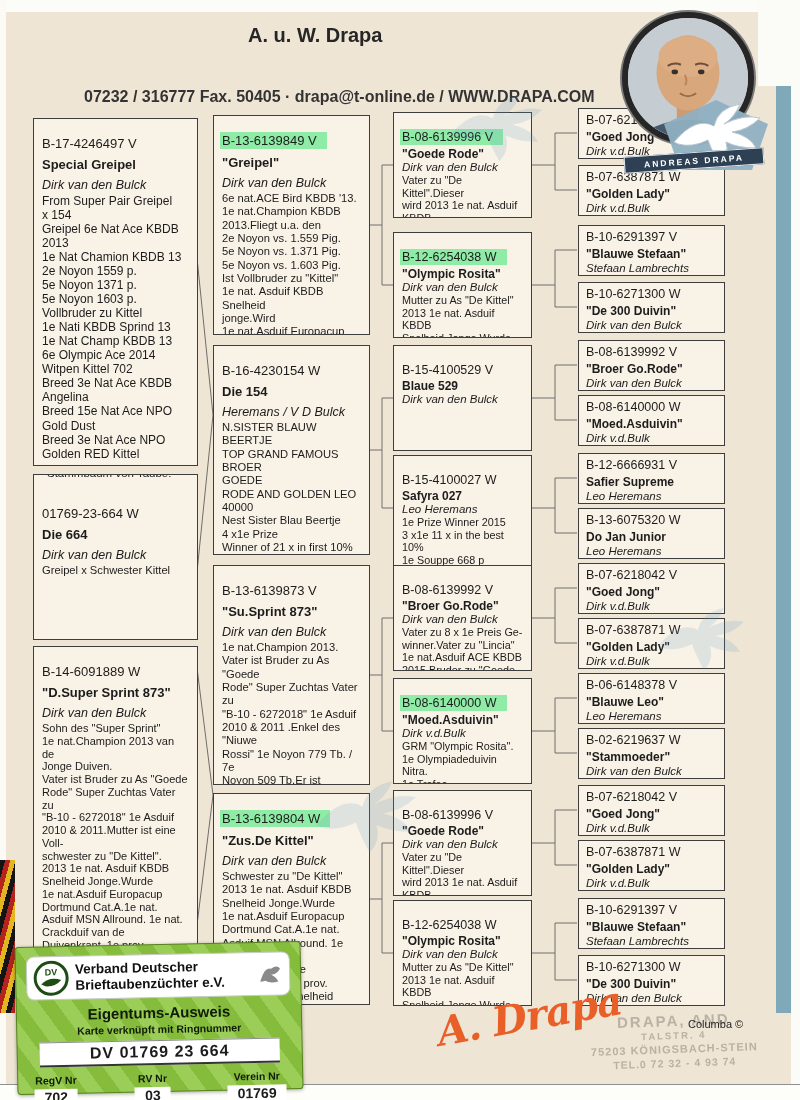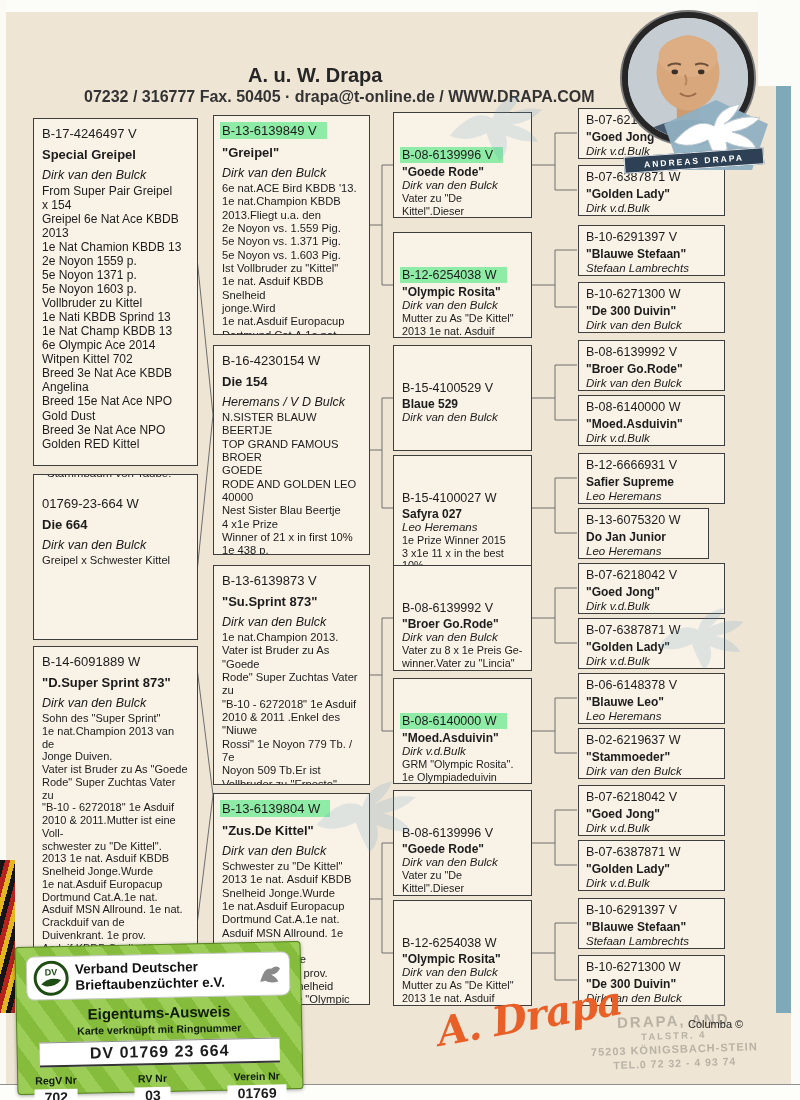--- a/index.html
+++ b/index.html
@@ -1,33 +1,33 @@
 <!DOCTYPE html>
 <html><head>
 <meta charset="utf-8">
 <style>
   html,body{margin:0;padding:0;}
   .page{position:relative;width:800px;height:1100px;background:#efe5d5;overflow:hidden;
         font-family:"Liberation Sans", sans-serif;color:#1c1c1c;}
   svg{display:block;}
   
-  .hdr-name{position:absolute;left:248px;top:24px;font-size:20px;font-weight:bold;color:#262626;margin-top:40px;}
+  .hdr-name{position:absolute;left:248px;top:24px;font-size:20px;font-weight:bold;color:#262626;}
   .hdr-addr{position:absolute;left:193px;top:56px;font-size:17px;font-weight:bold;color:#262626;}
   .hdr-contact{position:absolute;left:84px;top:88px;font-size:16px;font-weight:bold;color:#333;}
   
   .box{position:absolute;background:#f9f2e7;border:1px solid #3d3d3d;box-sizing:border-box;
-       padding:7px 8px;overflow:hidden;z-index:2;}
+       padding:17px 8px;overflow:hidden;z-index:2;}
   .ring{font-size:13px;margin-bottom:6px;white-space:nowrap;}
   .hl{background:#8feca6;display:inline-block;padding:1px 10px 1px 2px;margin:-1px 0 0 -2px;}
   .bname{font-weight:bold;font-size:13px;margin-bottom:6px;}
   .breeder{font-style:italic;font-size:12.5px;margin-bottom:2px;}
   .body{font-size:11.2px;line-height:1.19;white-space:pre-line;}
   .c1 .body{font-size:12px;line-height:1.17;}
   .c1t .body{font-size:11px;line-height:1.16;}
-  .c3 .ring{font-size:12.5px;margin-bottom:2px;margin-top:28px;}
+  .c3 .ring{font-size:12.5px;margin-bottom:2px;}
   .c3 .bname{font-size:12px;margin-bottom:0;}
   .c3 .breeder{font-size:11.5px;margin-bottom:1px;}
   .c3 .body{font-size:10.8px;line-height:1.16;}
   .c4 .ring{font-size:12.5px;margin-bottom:3px;}
   .c4 .bname{font-size:12px;margin-bottom:1px;}
   .c4 .breeder{font-size:11.5px;margin-bottom:0;}
   .c4{padding:4px 7px;}
   .subject .legend{position:absolute;top:-8px;left:8px;background:#f9f2e7;padding:0 5px;
        font-size:11.5px;color:#222;}
   .subject .ring{margin-top:14px;}
@@ -375,21 +375,21 @@
   <div class="box c4" style="left:578px;top:395px;width:147px;height:51px">
     <div class="ring">B-08-6140000 W</div>
     <div class="bname">"Moed.Asduivin"</div>
     <div class="breeder">Dirk v.d.Bulk</div>
   </div>
   <div class="box c4" style="left:578px;top:453px;width:147px;height:51px">
     <div class="ring">B-12-6666931 V</div>
     <div class="bname">Safier Supreme</div>
     <div class="breeder">Leo Heremans</div>
   </div>
-  <div class="box c4" style="left:578px;top:508px;width:131px;height:51px">
+  <div class="box c4" style="left:578px;top:508px;width:147px;height:51px">
     <div class="ring">B-13-6075320 W</div>
     <div class="bname">Do Jan Junior</div>
     <div class="breeder">Leo Heremans</div>
   </div>
   <div class="box c4" style="left:578px;top:563px;width:147px;height:51px">
     <div class="ring">B-07-6218042 V</div>
     <div class="bname">"Goed Jong"</div>
     <div class="breeder">Dirk v.d.Bulk</div>
   </div>
   <div class="box c4" style="left:578px;top:618px;width:147px;height:51px">

